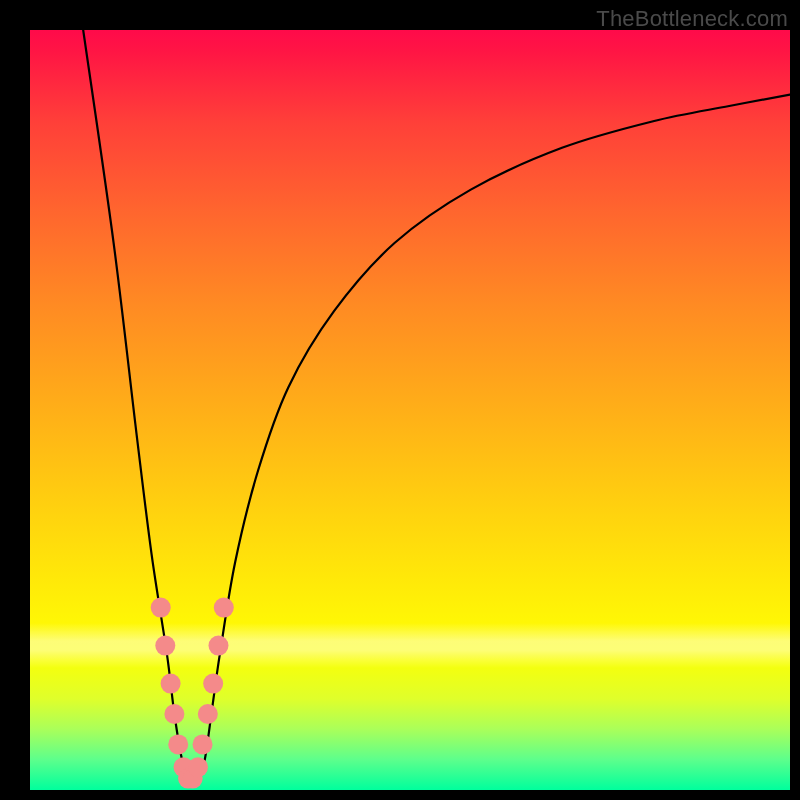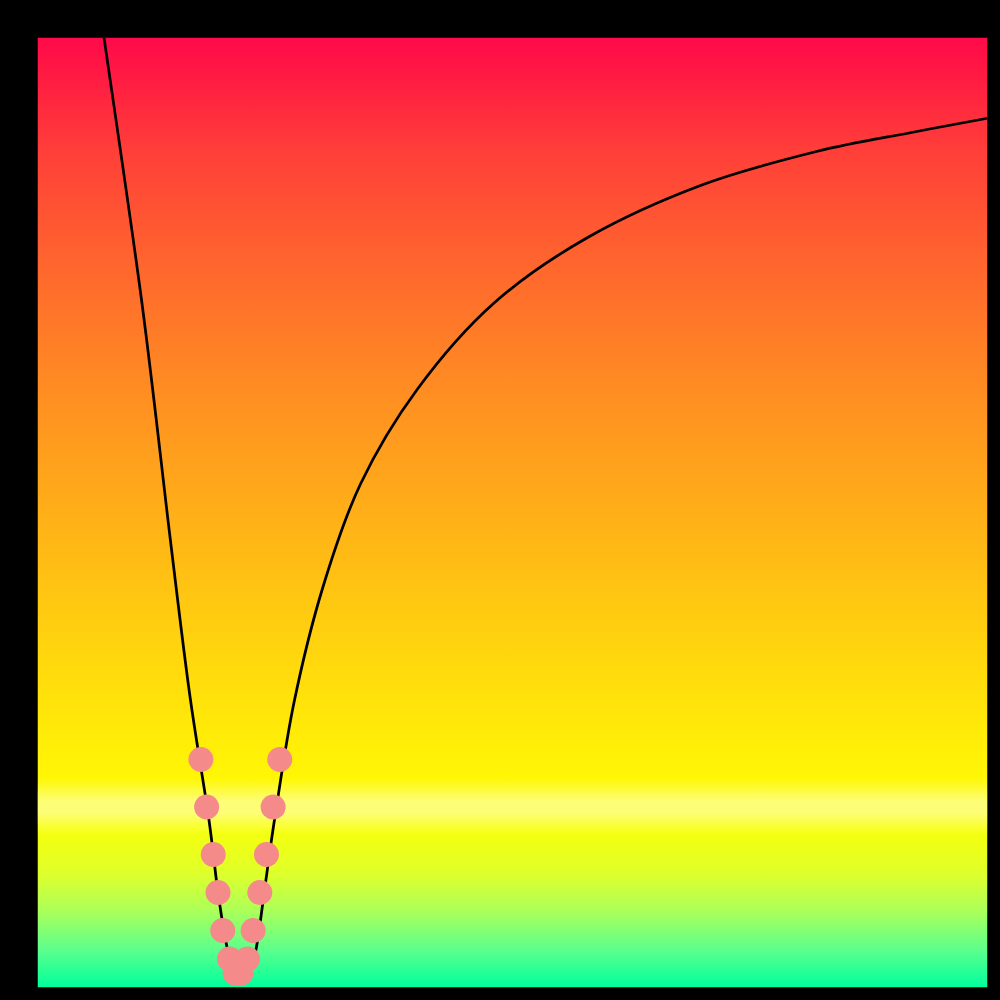--- a/index.html
+++ b/index.html
@@ -100,13 +100,14 @@
           <circle cx="162.64" cy="748.6" r="10" fill="#f48a8a" stroke="#e06a6a" stroke-width="0"></circle>
           <circle cx="167.96" cy="737.2" r="10" fill="#f48a8a" stroke="#e06a6a" stroke-width="0"></circle>
           <circle cx="172.51999999999998" cy="714.4" r="10" fill="#f48a8a" stroke="#e06a6a" stroke-width="0"></circle>
           <circle cx="177.83999999999997" cy="684" r="10" fill="#f48a8a" stroke="#e06a6a" stroke-width="0"></circle>
           <circle cx="183.16000000000003" cy="653.6" r="10" fill="#f48a8a" stroke="#e06a6a" stroke-width="0"></circle>
           <circle cx="188.48" cy="615.6" r="10" fill="#f48a8a" stroke="#e06a6a" stroke-width="0"></circle>
           <circle cx="193.8" cy="577.6" r="10" fill="#f48a8a" stroke="#e06a6a" stroke-width="0"></circle>
         </g>
     </svg>
   </div>
+  <div class="watermark">TheBottleneck.com</div>
 </div>
 
 </body></html>

